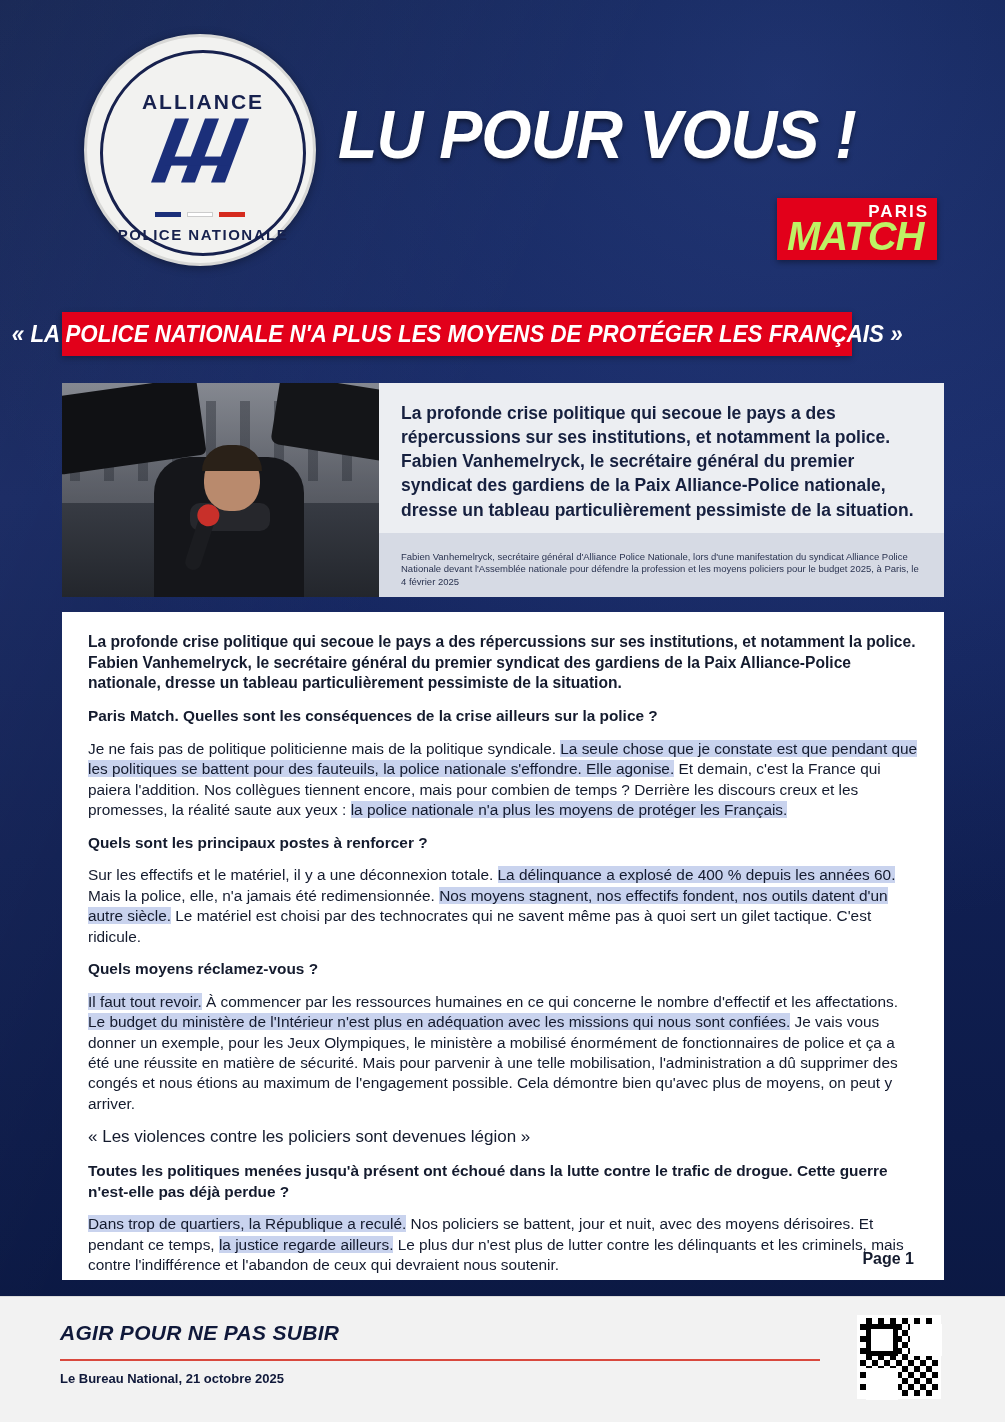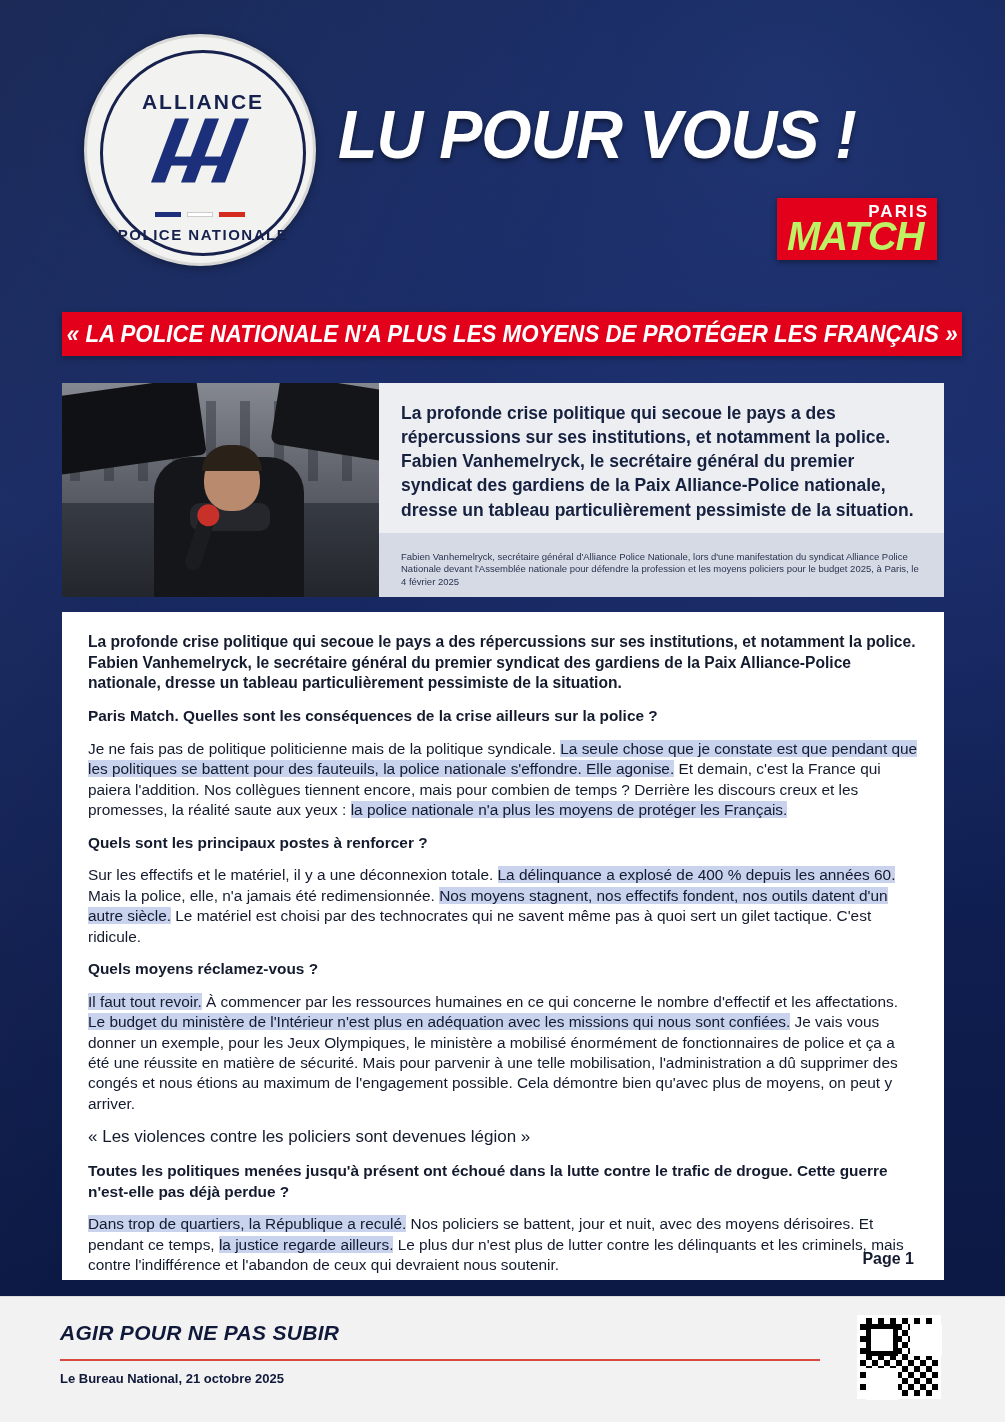--- a/index.html
+++ b/index.html
@@ -84,21 +84,21 @@
     color:#fff; font-size:17px; font-weight:bold; letter-spacing:2px;
   }
   .pm-logo .match{
     color:#bef264; font-size:40px; font-weight:bold; font-style:italic;
     line-height:1; padding:0 8px 4px 10px; letter-spacing:-1px;
   }
 
   
   .banner{
     position:absolute; left:62px; top:312px;
-    width:900px; height:44px;
+    width:790px; height:44px;
     background:#e2001a;
     display:flex; align-items:center; justify-content:center;
     box-shadow:0 2px 6px rgba(0,0,0,0.3);
   }
   .banner span{
     color:#fff; font-weight:bold; font-style:italic;
     font-size:23px; letter-spacing:0px; white-space:nowrap;
     transform:scaleX(0.97);
   }
 

